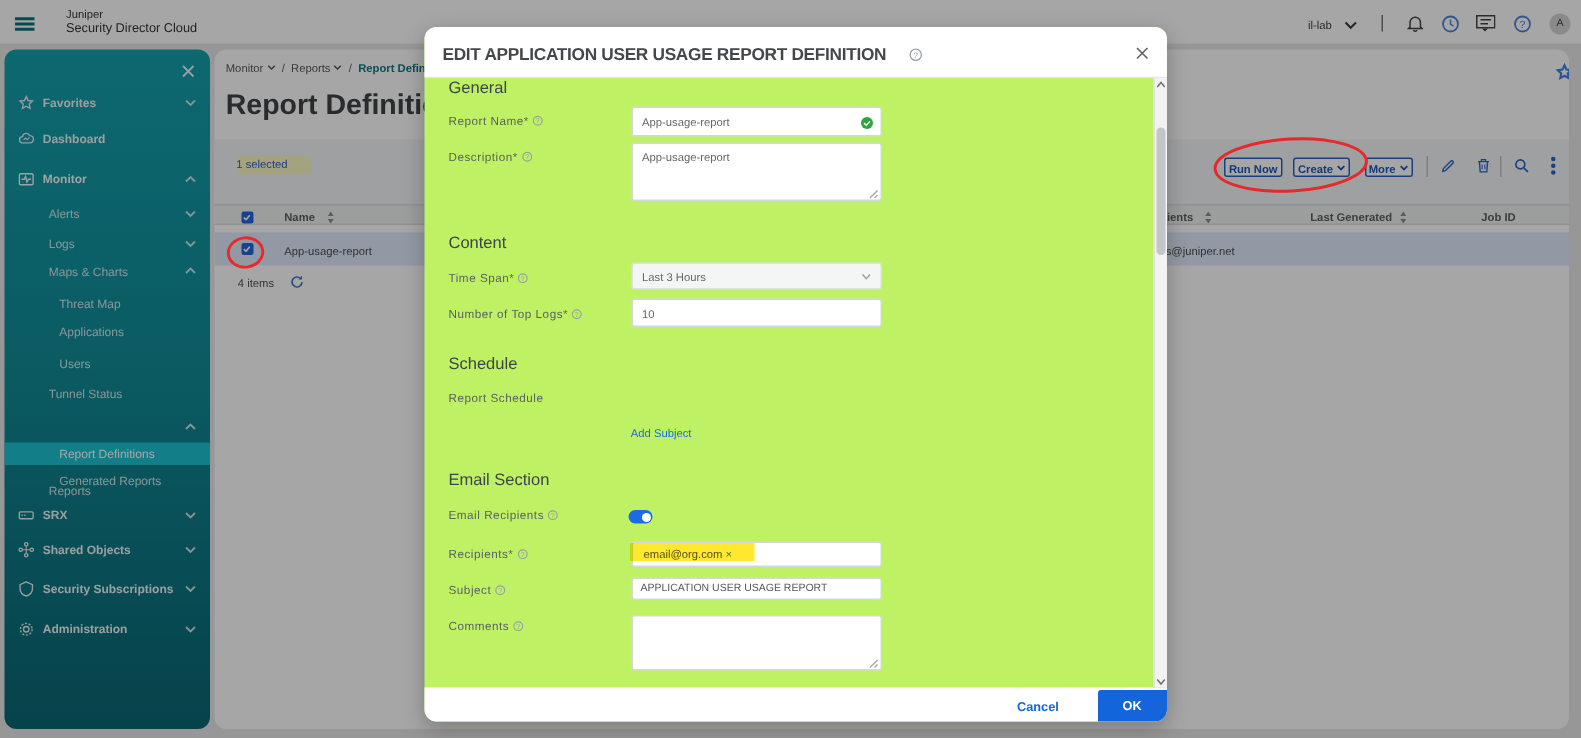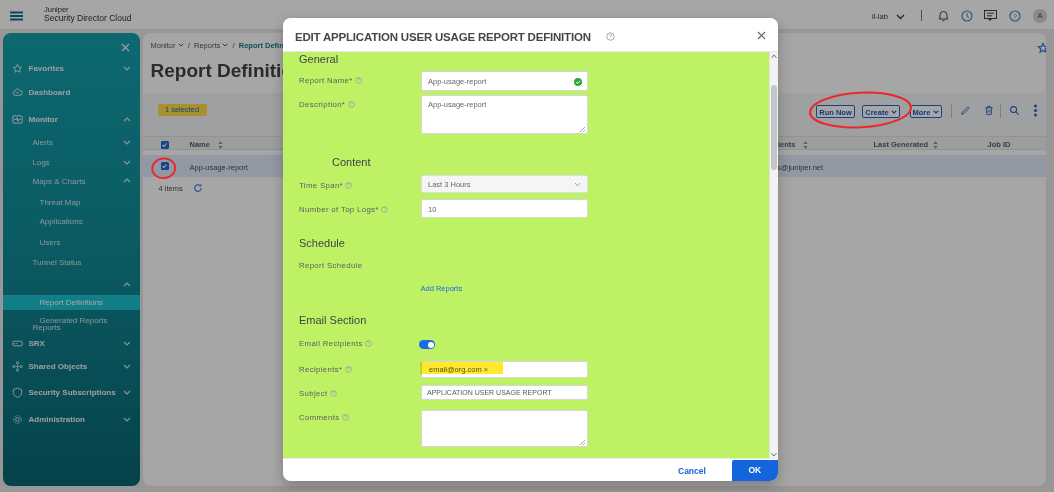--- a/index.html
+++ b/index.html
@@ -158,21 +158,21 @@
         </svg>&nbsp;&nbsp;/&nbsp;&nbsp;<b style="color:#0d7a85;">Report Definitions</b></div>
 
     <svg class="abs" style="left:894px;top:8.5px;" width="12" height="12" viewBox="0 0 24 24">
         <path d="M12 3l2.7 5.8 6.3.8-4.6 4.3 1.2 6.2-5.6-3.1-5.6 3.1 1.2-6.2L3 9.6l6.3-.8z" fill="none" stroke="#3c82e8" stroke-width="2.8"></path>
       </svg>
 
     <div class="abs" style="left:8px;top:27px;font-size:19px;font-weight:bold;color:#3f4245;">Report Definitions</div>
 
     <div class="abs" style="left:0;top:60px;width:903px;height:43px;background:#f5f6f7;"></div>
 
-    <div class="abs" style="left:15px;top:71px;width:49px;height:12px;background:#fde047;border-radius:2px;font-size:7.5px;color:#2a63c6;text-align:center;line-height:12px;">1 selected</div>
+    <div class="abs" style="left:15px;top:71px;width:49px;height:12px;background:#fef9c3;border-radius:2px;font-size:7.5px;color:#2a63c6;line-height:12px;">1 selected</div>
 
     <div class="abs" style="left:673.5px;top:72px;width:39px;height:13px;border:1px solid #2a63c6;border-radius:2px;font-size:7.5px;font-weight:bold;color:#1d57be;text-align:center;line-height:13px;box-sizing:border-box;background:#fff;">Run Now</div>
     <div class="abs" style="left:719.5px;top:72px;width:38px;height:13px;border:1px solid #2a63c6;border-radius:2px;font-size:7.5px;font-weight:bold;color:#1d57be;text-align:center;line-height:13px;box-sizing:border-box;background:#fff;">Create <svg width="6" height="4" viewBox="0 0 6 4" style="vertical-align:1px">
           <path d="M0.8 0.8 L3 3 L5.2 0.8" stroke="#1d57be" stroke-width="1.2" fill="none"></path>
         </svg></div>
     <div class="abs" style="left:767px;top:72px;width:32px;height:13px;border:1px solid #2a63c6;border-radius:2px;font-size:7.5px;font-weight:bold;color:#1d57be;text-align:center;line-height:13px;box-sizing:border-box;background:#fff;">More <svg width="6" height="4" viewBox="0 0 6 4" style="vertical-align:1px">
           <path d="M0.8 0.8 L3 3 L5.2 0.8" stroke="#1d57be" stroke-width="1.2" fill="none"></path>
         </svg></div>
     <div class="abs" style="left:808px;top:71px;width:1px;height:14px;background:#c4c4c4;"></div>
 
@@ -271,40 +271,40 @@
     <div class="abs" style="left:16px;top:82px;font-size:7.8px;letter-spacing:0.35px;color:#5c6063;">Description* <svg width="7" height="7" viewBox="0 0 12 12" style="vertical-align:-1px">
           <circle cx="6" cy="6" r="5" fill="none" stroke="#9aa0a4" stroke-width="1.4"></circle>
           <text x="6" y="8.8" font-size="8" fill="#9aa0a4" text-anchor="middle" font-family="Liberation Sans">?</text>
         </svg></div>
     <div class="abs" style="left:137.5px;top:77px;width:167px;height:39px;background:#fff;border:1px solid #d4d7d9;border-radius:2px;box-sizing:border-box;"></div>
     <div class="abs" style="left:145px;top:82px;font-size:7.5px;color:#63676a;">App-usage-report</div>
     <svg class="abs" style="left:296px;top:108px;" width="7" height="7" viewBox="0 0 7 7">
         <path d="M6 1 L1 6 M6 4 L4 6" stroke="#aaa" stroke-width="1"></path>
       </svg>
 
-    <div class="abs" style="left:16px;top:137.5px;font-size:11px;color:#3f4449;margin-left:33px;">Content</div>
+    <div class="abs" style="left:16px;top:137.5px;font-size:11px;color:#3f4449;">Content</div>
     <div class="abs" style="left:16px;top:162.5px;font-size:7.8px;letter-spacing:0.35px;color:#5c6063;">Time Span* <svg width="7" height="7" viewBox="0 0 12 12" style="vertical-align:-1px">
           <circle cx="6" cy="6" r="5" fill="none" stroke="#9aa0a4" stroke-width="1.4"></circle>
           <text x="6" y="8.8" font-size="8" fill="#9aa0a4" text-anchor="middle" font-family="Liberation Sans">?</text>
         </svg></div>
     <div class="abs" style="left:137.5px;top:157px;width:167px;height:17.5px;background:#f4f5f5;border:1px solid #dcdedf;border-radius:2px;box-sizing:border-box;"></div>
     <div class="abs" style="left:145px;top:162px;font-size:7.5px;color:#63676a;">Last 3 Hours</div>
     <svg class="abs" style="left:291px;top:164px;" width="7" height="5" viewBox="0 0 7 5">
         <path d="M1 1 L3.5 3.8 L6 1" stroke="#9aa0a4" stroke-width="1" fill="none"></path>
       </svg>
     <div class="abs" style="left:16px;top:186.5px;font-size:7.8px;letter-spacing:0.35px;color:#5c6063;">Number of Top Logs* <svg width="7" height="7" viewBox="0 0 12 12" style="vertical-align:-1px">
           <circle cx="6" cy="6" r="5" fill="none" stroke="#9aa0a4" stroke-width="1.4"></circle>
           <text x="6" y="8.8" font-size="8" fill="#9aa0a4" text-anchor="middle" font-family="Liberation Sans">?</text>
         </svg></div>
     <div class="abs" style="left:137.5px;top:181px;width:167px;height:18.5px;background:#fff;border:1px solid #d4d7d9;border-radius:2px;box-sizing:border-box;"></div>
     <div class="abs" style="left:145px;top:187px;font-size:7.5px;color:#63676a;">10</div>
 
     <div class="abs" style="left:16px;top:218.5px;font-size:11px;color:#3f4449;">Schedule</div>
     <div class="abs" style="left:16px;top:242.5px;font-size:7.8px;letter-spacing:0.35px;color:#5c6063;">Report Schedule</div>
-    <div class="abs" style="left:137.5px;top:266px;font-size:7.5px;color:#1a6be4;">Add Reports</div>
+    <div class="abs" style="left:137.5px;top:266px;font-size:7.5px;color:#1a6be4;">Add Subject</div>
 
     <div class="abs" style="left:16px;top:296px;font-size:11px;color:#3f4449;">Email Section</div>
     <div class="abs" style="left:16px;top:321px;font-size:7.8px;letter-spacing:0.35px;color:#5c6063;">Email Recipients <svg width="7" height="7" viewBox="0 0 12 12" style="vertical-align:-1px">
           <circle cx="6" cy="6" r="5" fill="none" stroke="#9aa0a4" stroke-width="1.4"></circle>
           <text x="6" y="8.8" font-size="8" fill="#9aa0a4" text-anchor="middle" font-family="Liberation Sans">?</text>
         </svg></div>
     <div class="abs" style="left:135.5px;top:322px;width:16px;height:9px;background:#1a6be4;border-radius:5px;"></div>
     <div class="abs" style="left:144.5px;top:323.5px;width:6px;height:6px;background:#fff;border-radius:50%;"></div>
     <div class="abs" style="left:16px;top:346.5px;font-size:7.8px;letter-spacing:0.35px;color:#5c6063;">Recipients* <svg width="7" height="7" viewBox="0 0 12 12" style="vertical-align:-1px">
           <circle cx="6" cy="6" r="5" fill="none" stroke="#9aa0a4" stroke-width="1.4"></circle>

